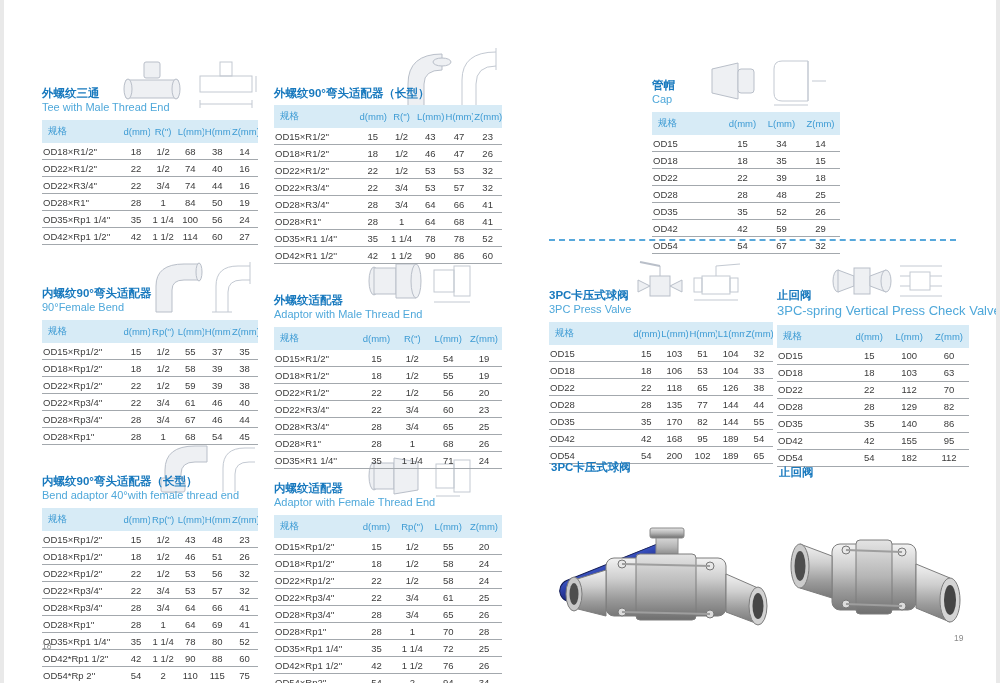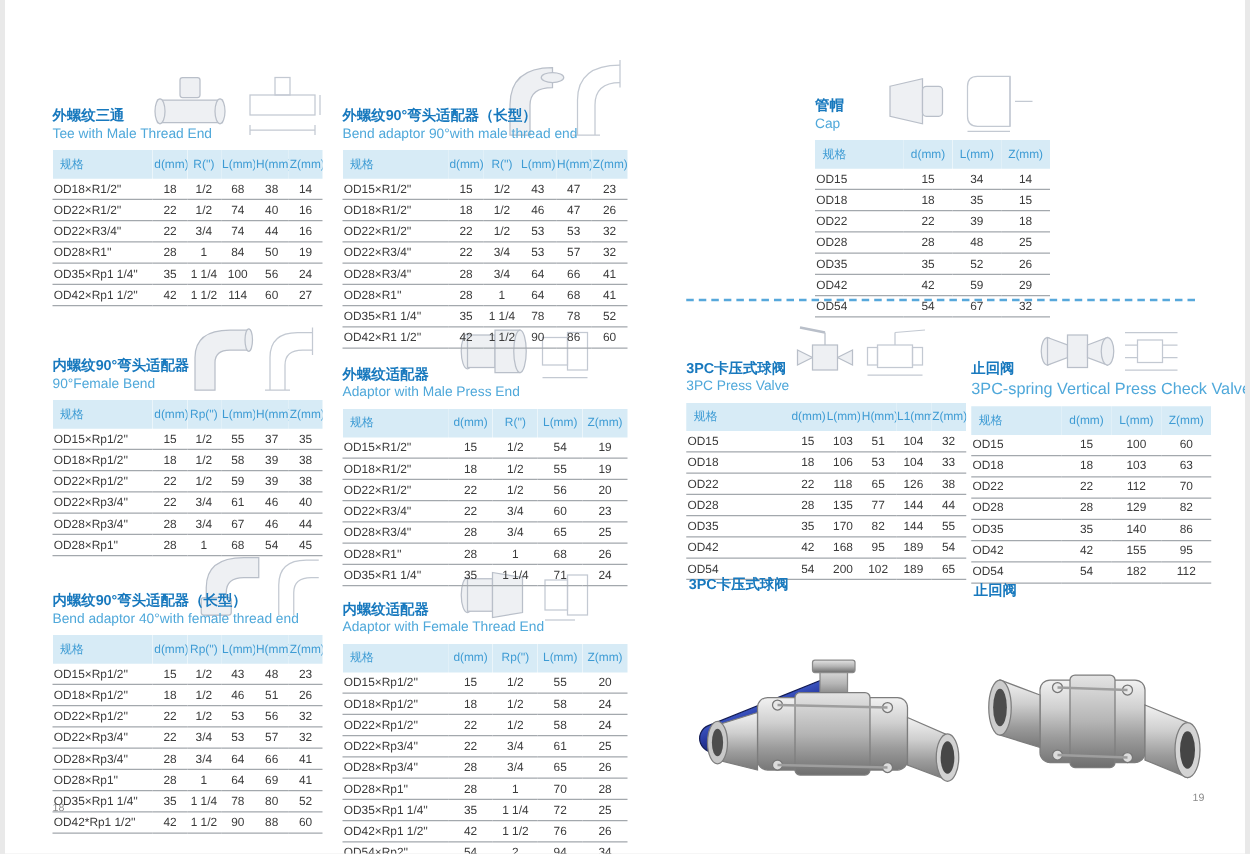--- a/index.html
+++ b/index.html
@@ -219,21 +219,20 @@
               <td>60</td>
               <td>27</td>
             </tr>
           </tbody>
         </table>
       </div>
   </div>
 
   <div class="section" style="left:270px;top:86px;width:228px">
     <div class="tz">外螺纹90°弯头适配器（长型）</div>
-    <div class="te">Bend adaptor 90°with male thread end</div>
     <div>
         <table class="spec dense">
           <thead>
             <tr>
               <th class="c0" style="width: 34%;">规格</th>
               <th>d(mm)</th>
               <th>R('')</th>
               <th>L(mm)</th>
               <th>H(mm)</th>
               <th>Z(mm)</th>
@@ -436,21 +435,21 @@
               <td>54</td>
               <td>45</td>
             </tr>
           </tbody>
         </table>
       </div>
   </div>
 
   <div class="section" style="left:270px;top:293px;width:228px">
     <div class="tz">外螺纹适配器</div>
-    <div class="te">Adaptor with Male Press End</div>
+    <div class="te">Adaptor with Male Thread End</div>
     <div>
         <table class="spec">
           <thead>
             <tr>
               <th class="c0" style="width: 34%;">规格</th>
               <th>d(mm)</th>
               <th>R('')</th>
               <th>L(mm)</th>
               <th>Z(mm)</th>
             </tr>
@@ -720,20 +719,28 @@
               <td>80</td>
               <td>52</td>
             </tr>
             <tr>
               <td class="c0">OD42*Rp1 1/2''</td>
               <td>42</td>
               <td>1 1/2</td>
               <td>90</td>
               <td>88</td>
               <td>60</td>
+            </tr>
+            <tr>
+              <td class="c0">OD54*Rp 2''</td>
+              <td>54</td>
+              <td>2</td>
+              <td>110</td>
+              <td>115</td>
+              <td>75</td>
             </tr>
           </tbody>
         </table>
       </div>
   </div>
 
   <div class="section" style="left:270px;top:481px;width:228px">
     <div class="tz">内螺纹适配器</div>
     <div class="te">Adaptor with Female Thread End</div>
     <div>

